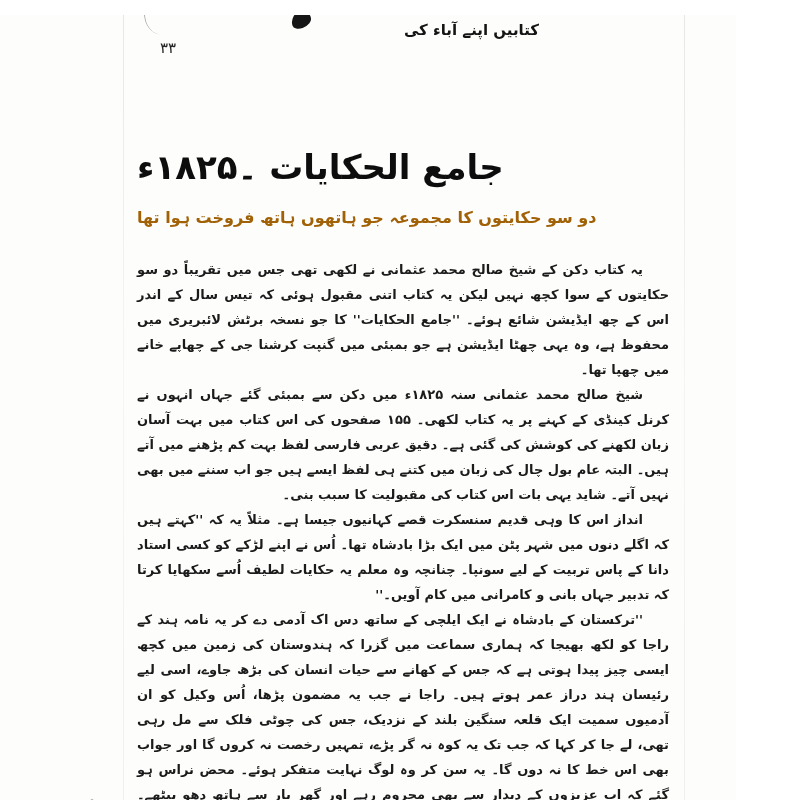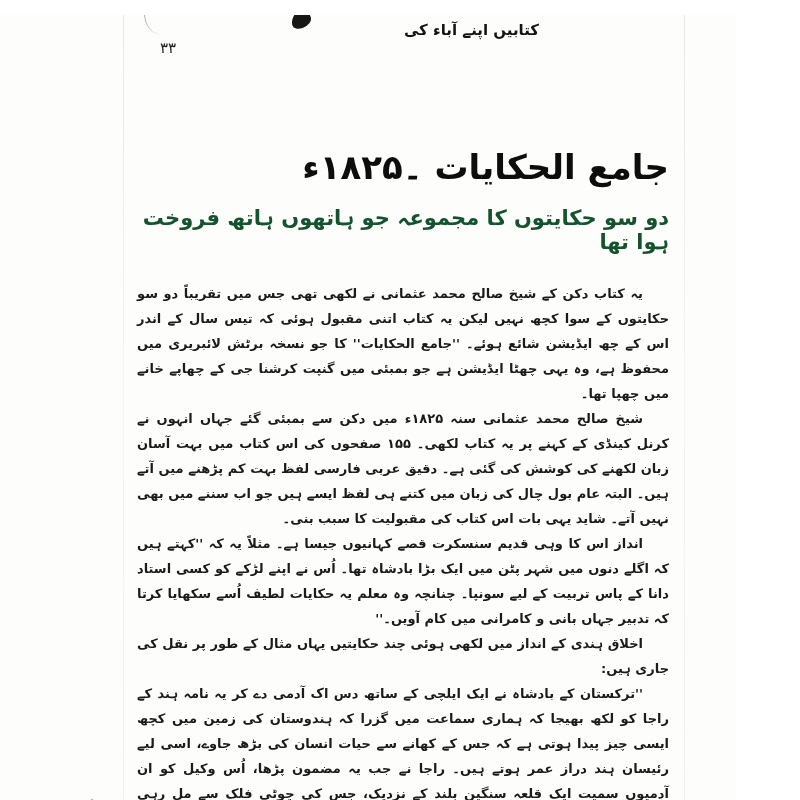--- a/index.html
+++ b/index.html
@@ -52,31 +52,31 @@
     position:absolute;top:24px;left:160px;
     font-size:15px;font-weight:normal;color:#222;
   }
   
   .article{
     position:absolute;top:0;left:137px;width:532px;
     direction:rtl;
   }
   .article-title{
     margin:126px 0 0 0;
-    text-align:right;
+    text-align:left;
     font-size:34px;line-height:52px;
     font-weight:bold;color:#0d0d0d;
     letter-spacing:-1px;
     white-space:nowrap;
   }
   .article-subtitle{
     margin:13px 0 0 0;
-    text-align:right;
-    font-size:21px;line-height:24px;
-    font-weight:bold;color:#14532d;
+    text-align:left;
+    font-size:16px;line-height:24px;
+    font-weight:bold;color:#a16207;
   }
   .body-text{
     margin-top:27px;
     font-size:13px;line-height:25px;
     text-align:justify;
     color:#1b1b1b;
   }
   .body-text p{
     margin:0;
     text-indent:26px;
@@ -99,18 +99,17 @@
   <div class="page-number">۳۳</div>
 
   <div class="article">
     <h1 class="article-title">جامع الحکایات ۔۱۸۲۵ء</h1>
     <h2 class="article-subtitle">دو سو حکایتوں کا مجموعہ جو ہاتھوں ہاتھ فروخت ہوا تھا</h2>
 
     <div class="body-text">
       <p>یہ کتاب دکن کے شیخ صالح محمد عثمانی نے لکھی تھی جس میں تقریباً دو سو حکایتوں کے سوا کچھ نہیں لیکن یہ کتاب اتنی مقبول ہوئی کہ تیس سال کے اندر اس کے چھ ایڈیشن شائع ہوئے۔ ''جامع الحکایات'' کا جو نسخہ برٹش لائبریری میں محفوظ ہے، وہ یہی چھٹا ایڈیشن ہے جو بمبئی میں گنپت کرشنا جی کے چھاپے خانے میں چھپا تھا۔</p>
       <p>شیخ صالح محمد عثمانی سنہ ۱۸۲۵ء میں دکن سے بمبئی گئے جہاں انہوں نے کرنل کینڈی کے کہنے پر یہ کتاب لکھی۔ ۱۵۵ صفحوں کی اس کتاب میں بہت آسان زبان لکھنے کی کوشش کی گئی ہے۔ دقیق عربی فارسی لفظ بہت کم پڑھنے میں آتے ہیں۔ البتہ عام بول چال کی زبان میں کتنے ہی لفظ ایسے ہیں جو اب سننے میں بھی نہیں آتے۔ شاید یہی بات اس کتاب کی مقبولیت کا سبب بنی۔</p>
       <p>انداز اس کا وہی قدیم سنسکرت قصے کہانیوں جیسا ہے۔ مثلاً یہ کہ ''کہتے ہیں کہ اگلے دنوں میں شہر پٹن میں ایک بڑا بادشاہ تھا۔ اُس نے اپنے لڑکے کو کسی استاد دانا کے پاس تربیت کے لیے سونپا۔ چنانچہ وہ معلم یہ حکایات لطیف اُسے سکھایا کرتا کہ تدبیر جہاں بانی و کامرانی میں کام آویں۔''</p>
-      <p>اخلاق ہندی کے انداز میں لکھی ہوئی چند حکایتیں یہاں مثال کے طور پر نقل کی جاری ہیں:</p>
       <p>''ترکستان کے بادشاہ نے ایک ایلچی کے ساتھ دس اک آدمی دے کر یہ نامہ ہند کے راجا کو لکھ بھیجا کہ ہماری سماعت میں گزرا کہ ہندوستان کی زمین میں کچھ ایسی چیز پیدا ہوتی ہے کہ جس کے کھانے سے حیات انسان کی بڑھ جاوے، اسی لیے رئیسان ہند دراز عمر ہوتے ہیں۔ راجا نے جب یہ مضمون پڑھا، اُس وکیل کو ان آدمیوں سمیت ایک قلعہ سنگین بلند کے نزدیک، جس کی چوٹی فلک سے مل رہی تھی، لے جا کر کہا کہ جب تک یہ کوہ نہ گر پڑے، تمہیں رخصت نہ کروں گا اور جواب بھی اس خط کا نہ دوں گا۔ یہ سن کر وہ لوگ نہایت متفکر ہوئے۔ محض نراس ہو گئے کہ اب عزیزوں کے دیدار سے بھی محروم رہے اور گھر بار سے ہاتھ دھو بیٹھے۔ لاچار اسی پہاڑ کے نیچے خیمے ایستادہ کروائے اور شب و روز جناب الٰہی میں دعا کرتے کہ یا اللہ اس پہاڑ کو گرا دے۔ اتفاقاً تھوڑے دنوں کے بعد ایک دن زلزلہ ہوا اور اُس قلعۂ سنگین کی اینٹ ٹوٹ پڑی۔ تب اُس وکیل نے راجا کو اطلاع کی۔ راجا نے کہا، تم تھوڑے سے آدمیوں کی دعا سے ایسا پہاڑ جڑ سے اکھڑ گیا۔ تمہارے بادشاہ جو ظلم کرتے ہیں اسی باعث خلقت کی بددعا سے بیخ و بنیاد ان کی عمر کی برقرار نہیں رہتی۔''</p>
     </div>
   </div>
 
 </div>
 
 </body></html>

